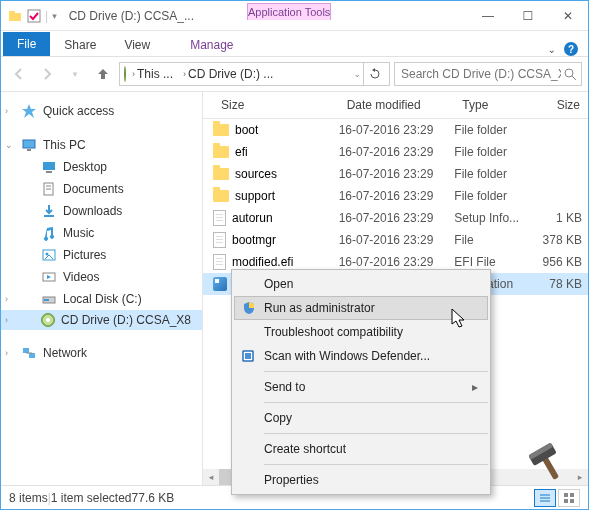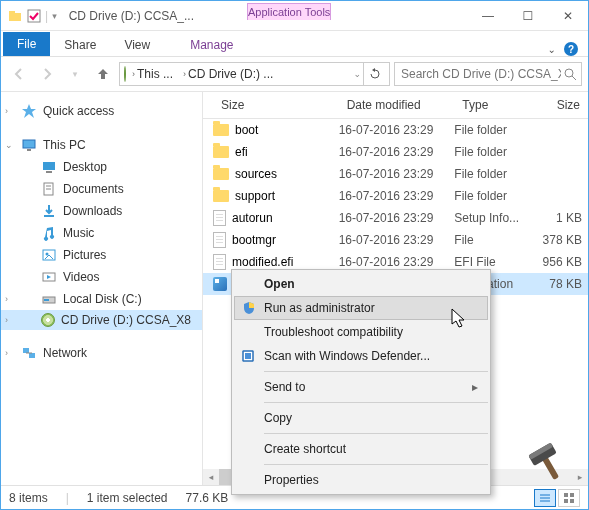--- a/index.html
+++ b/index.html
@@ -51,25 +51,25 @@
   .col-size { width: 50px; text-align: right; color: #555; padding-right: 6px; }
   .icon-folder { width: 16px; height: 12px; background: #ffd96b; border-radius: 1px; position: relative; }
   .icon-folder::before { content: ""; position: absolute; top: -3px; left: 0; width: 7px; height: 3px; background: #ffd96b; border-radius: 1px 1px 0 0; }
   .icon-file { width: 13px; height: 16px; border: 1px solid #bbb; background: #fff; position: relative; }
   .icon-file::before { content: ""; position: absolute; top: 3px; left: 2px; right: 2px; height: 1px; background: #ddd; box-shadow: 0 3px 0 #ddd, 0 6px 0 #ddd; }
   .icon-setup { width: 14px; height: 14px; background: linear-gradient(135deg,#5bb0e8,#2a70b8); border-radius: 2px; position: relative; }
   .icon-setup::after { content: ""; position: absolute; top: 2px; left: 2px; width: 4px; height: 4px; background: #fff; }
   .context-menu { position: absolute; top: 268px; left: 230px; width: 260px; background: #f2f2f2; border: 1px solid #bdbdbd; box-shadow: 3px 3px 6px rgba(0,0,0,0.25); padding: 2px; z-index: 10; }
   .ctx-item { display: flex; align-items: center; height: 24px; padding: 0 10px 0 30px; position: relative; color: #222; }
   .ctx-item.hover { background: #dedede; border: 1px solid #bfbfbf; padding: 0 9px 0 29px; height: 24px; }
-  .ctx-item.bold { font-weight: bold; }
+  .ctx-item.bold { font-weight: normal; }
   .ctx-item .ico { position: absolute; left: 6px; width: 16px; height: 16px; display: flex; align-items: center; justify-content: center; }
   .ctx-item .arrow-r { margin-left: auto; color: #666; }
   .ctx-sep { height: 1px; background: #d0d0d0; margin: 3px 0 3px 30px; }
-  .statusbar { height: 24px; border-top: 1px solid #e1e1e1; display: flex; align-items: center; padding: 0 8px; color: #444; font-size: 12px; gap: 18px; }
+  .statusbar { height: 24px; border-top: 1px solid #e1e1e1; display: flex; align-items: center; padding: 0 8px; color: #444; font-size: 12px; gap: 0; }
   .statusbar .sep { color: #ccc; }
   .view-btns { margin-left: auto; display: flex; gap: 2px; }
   .view-btn { width: 22px; height: 18px; border: 1px solid #d0d0d0; display: flex; align-items: center; justify-content: center; }
   .view-btn.active { background: #cde8ff; border-color: #1979ca; }
   .scroll-h { position: absolute; left: 0; right: 0; bottom: 0; height: 16px; background: #f0f0f0; display: flex; align-items: center; }
   .scroll-h .track { flex: 1; height: 16px; background: #f0f0f0; position: relative; }
   .scroll-h .thumb { position: absolute; left: 0; width: 60%; height: 100%; background: #cdcdcd; }
   .scroll-h .btn { width: 16px; height: 16px; display: flex; align-items: center; justify-content: center; color: #888; font-size: 9px; }
   .cursor { position: absolute; top: 307px; left: 450px; z-index: 20; pointer-events: none; }
   .hammer { position: absolute; right: 16px; bottom: 22px; z-index: 30; pointer-events: none; }

